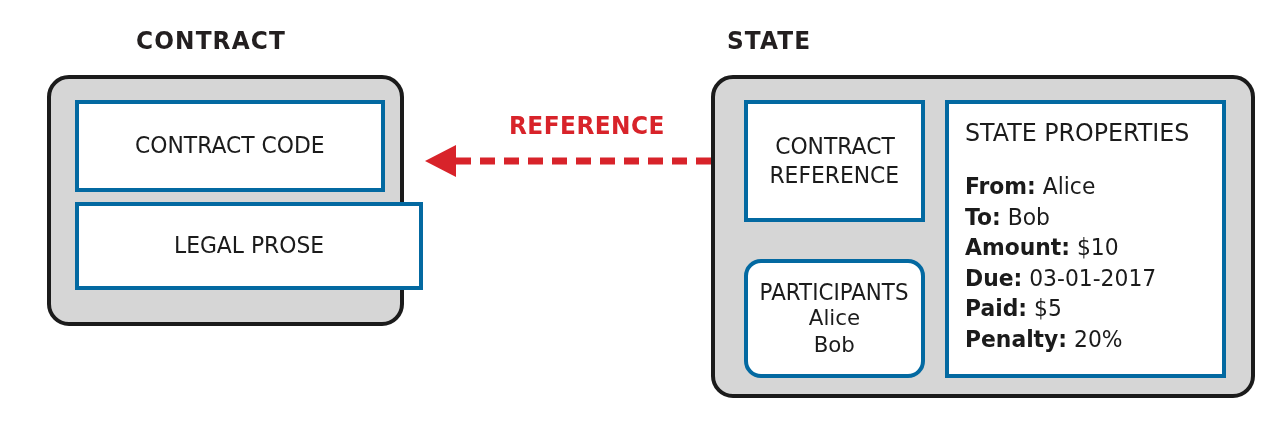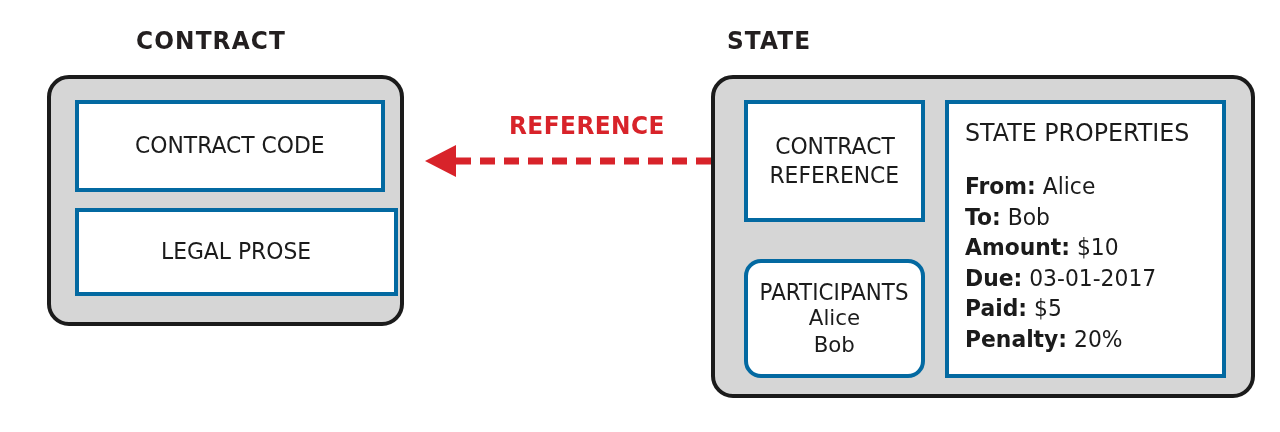--- a/index.html
+++ b/index.html
@@ -67,21 +67,21 @@
     font-family: "DejaVu Sans", sans-serif;
     font-size: 23px;
     color: #1b1b1b;
     line-height: 1.28;
     text-align: center;
     white-space: nowrap;
     transform: scaleX(0.95);
   }
 
   #contract-code-box { left: 24px; top: 21px; width: 310px; height: 92px; }
-  #legal-prose-box   { left: 24px; top: 129px; width: 323px; height: 88px; }
+  #legal-prose-box   { left: 24px; top: 123px; width: 348px; height: 88px; }
 
   #contract-reference-box { left: 29px; top: 21px; width: 181px; height: 122px; }
   #participants-box       { left: 29px; top: 180px; width: 181px; height: 119px; border-radius: 17px; }
 
   #participants-box .participants-heading {
     font-family: "DejaVu Sans", sans-serif;
     font-size: 23px;
     color: #1b1b1b;
     transform: scaleX(0.93);
     white-space: nowrap;

